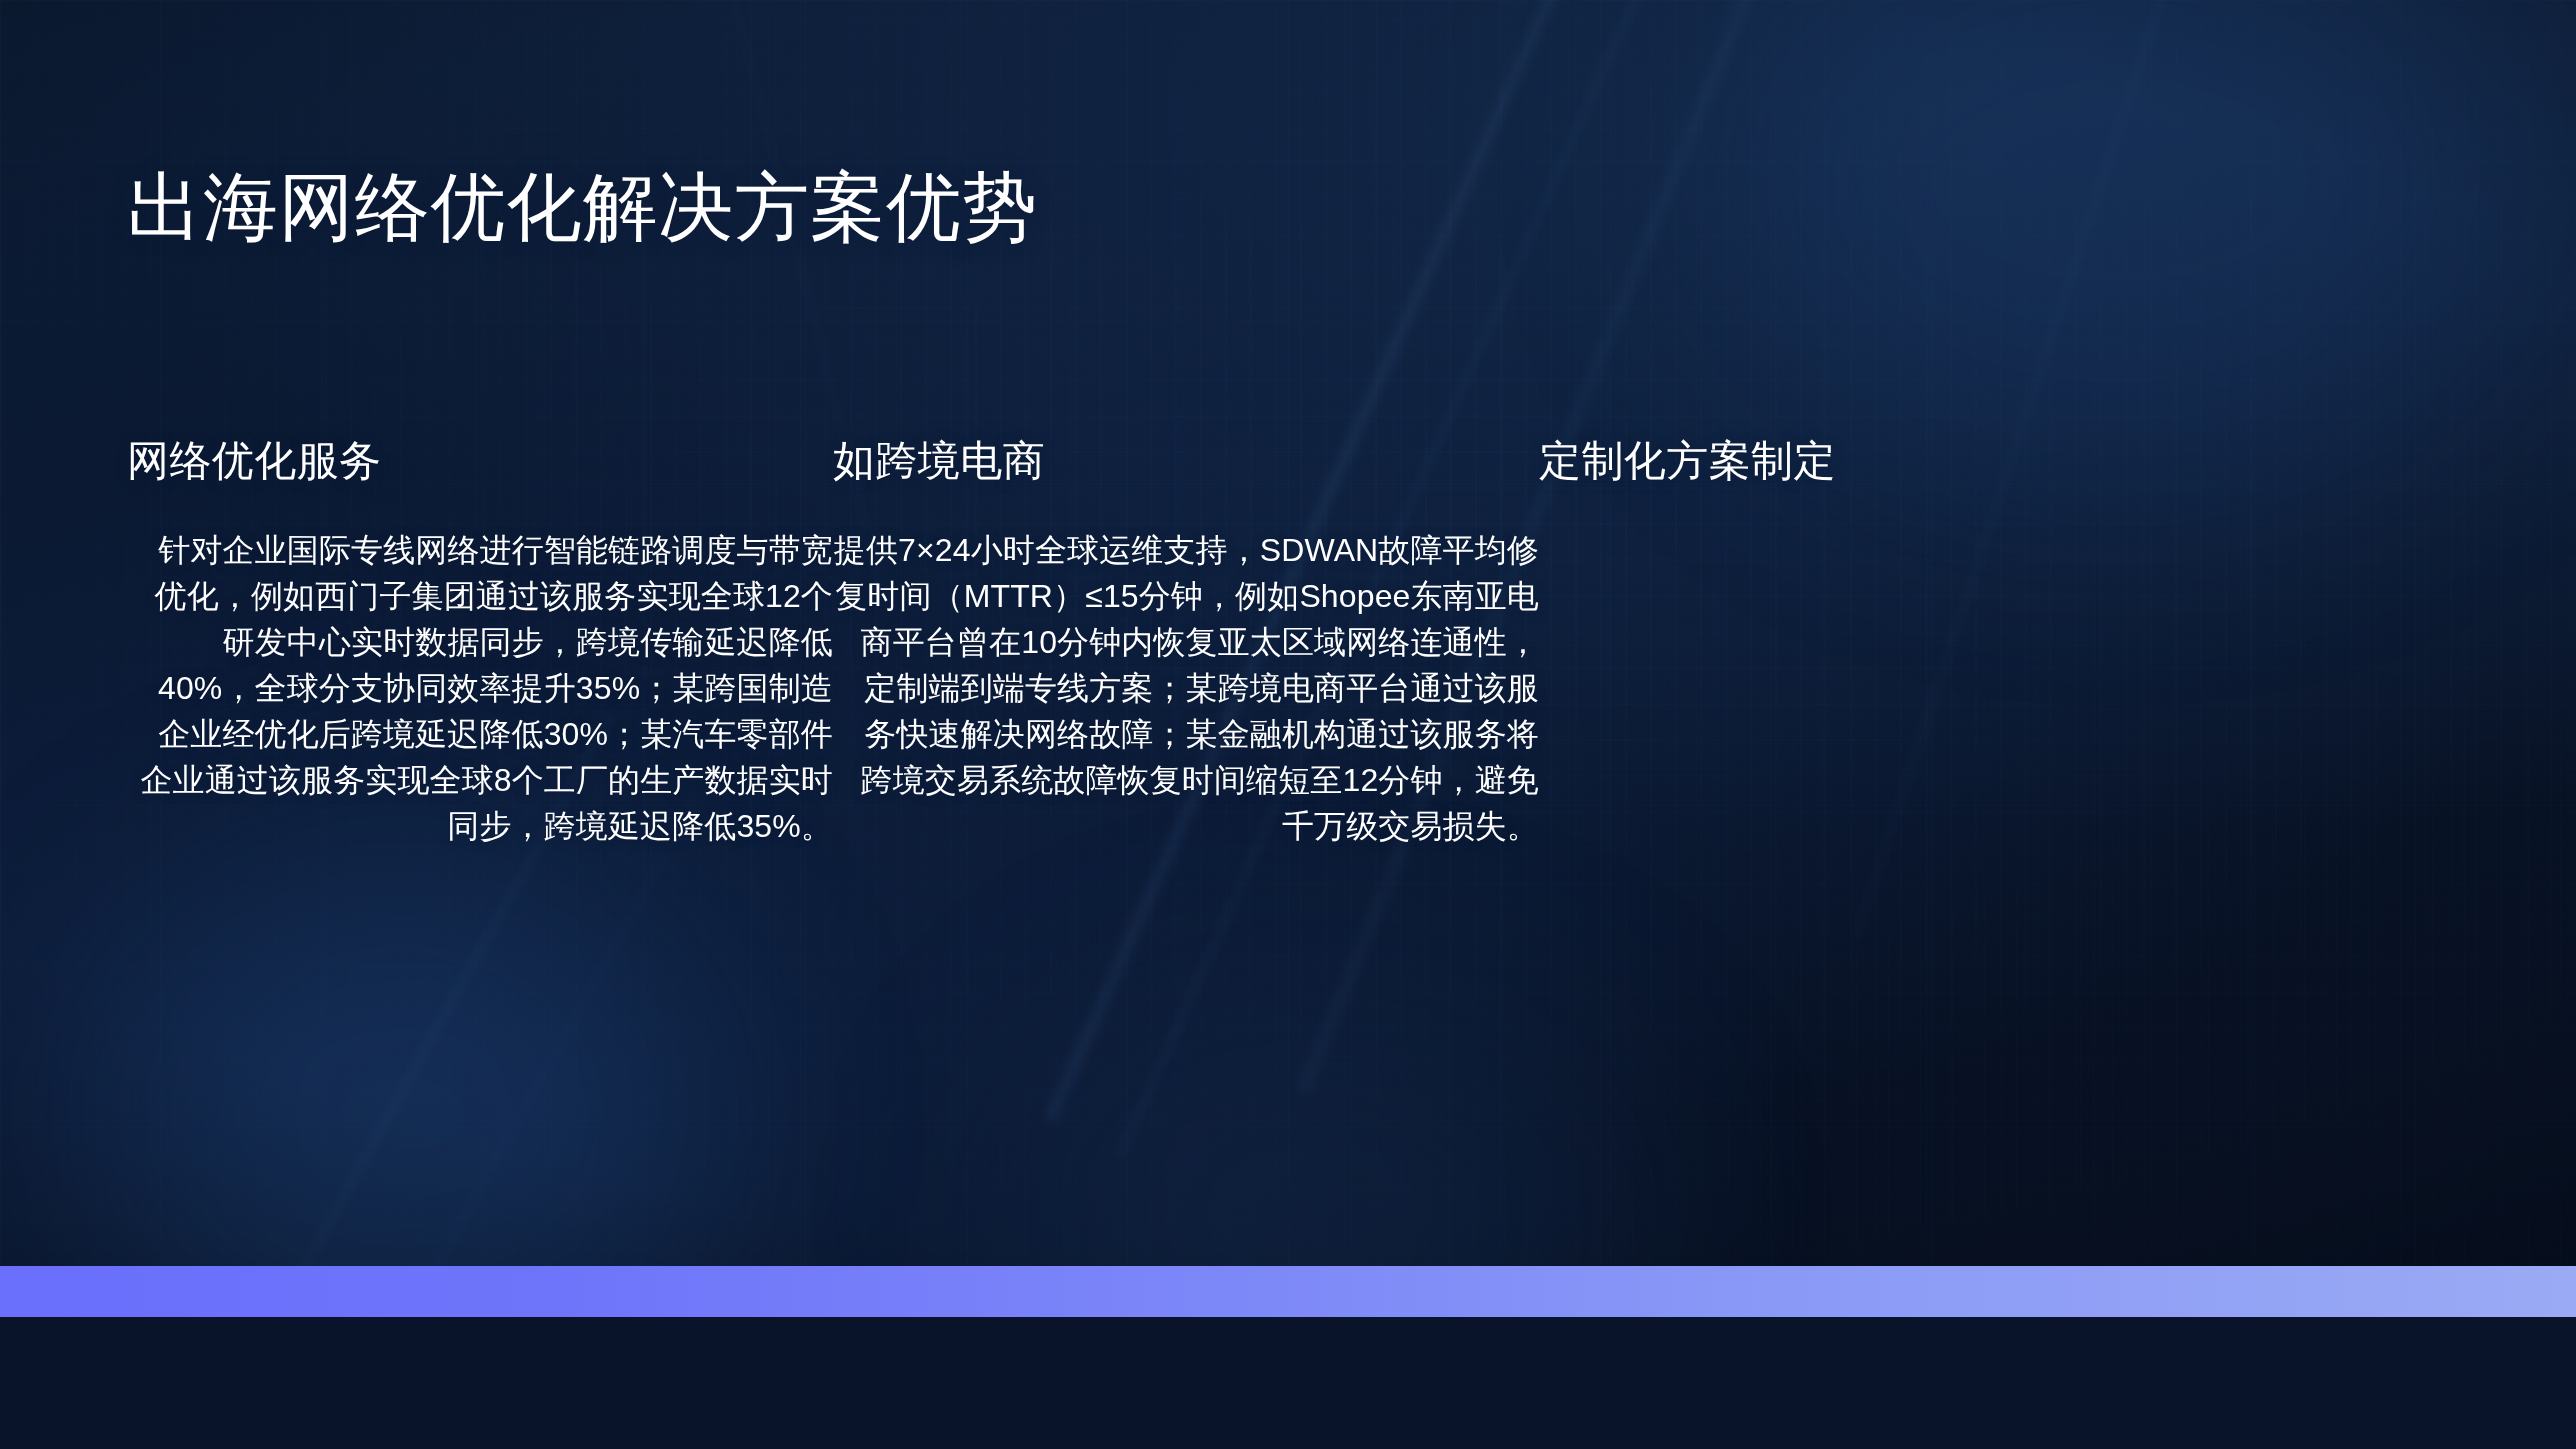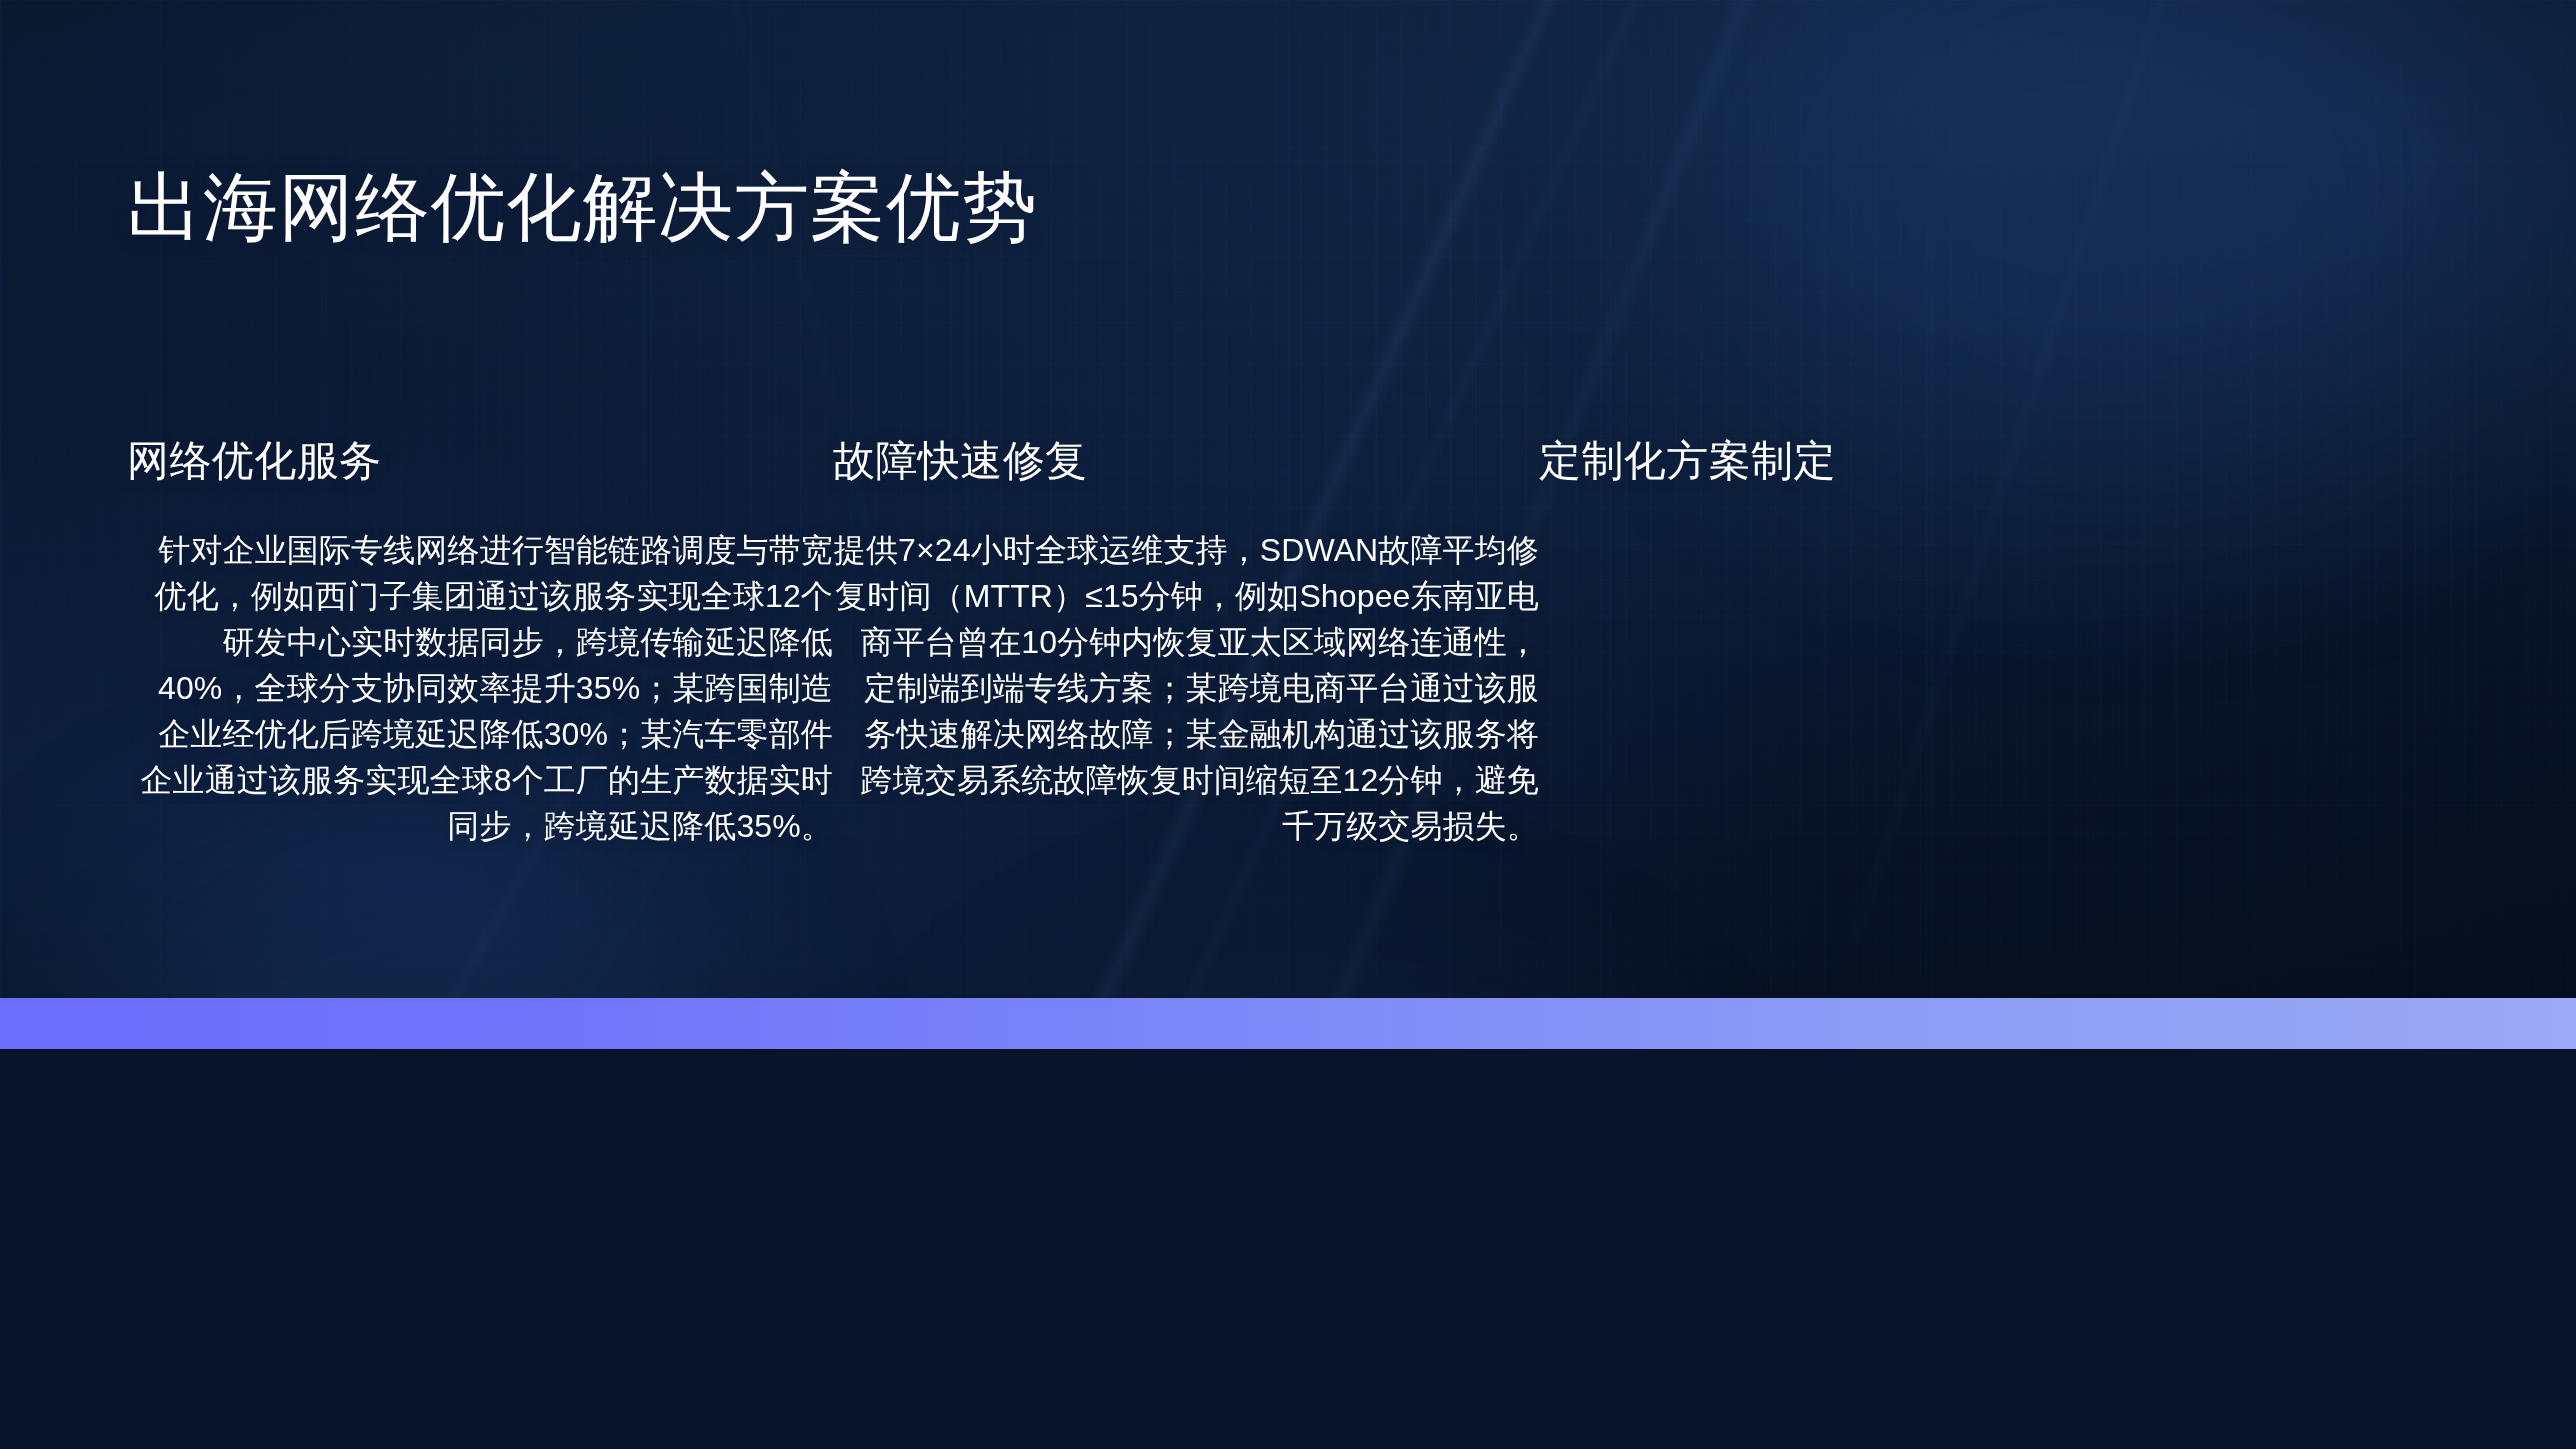--- a/index.html
+++ b/index.html
@@ -2,21 +2,21 @@
 <html style="font-size:10.7px"><head>
 <meta charset="utf-8">
 <style>
   html,body{margin:0;padding:0;}
   body{
     width:2576px;height:1449px;overflow:hidden;
     background:#09142a;
     font-family:"Liberation Sans","DejaVu Sans",sans-serif;
     -webkit-font-smoothing:antialiased;
   }
-  .slide{position:relative;width:2576px;height:1049px;overflow:hidden;}
+  .slide{position:relative;width:2576px;height:1317px;overflow:hidden;}
 
   
   .bg-base{
     position:absolute;inset:0;
     background:
       radial-gradient(120% 90% at 78% 8%, #13294a 0%, rgba(19,41,74,0) 62%),
       radial-gradient(95% 80% at 16% 82%, #0e2142 0%, rgba(14,33,66,0) 58%),
       radial-gradient(70% 60% at 50% 45%, #0c1d3a 0%, rgba(12,29,58,0) 70%),
       linear-gradient(165deg,#0c1c35 0%,#0a1730 40%,#081225 72%,#060f20 100%);
   }
@@ -113,21 +113,21 @@
     <h1 class="page-title">出海网络优化解决方案优势</h1>
 
     <div class="columns">
 
       <div class="col">
         <h2 class="col-title">网络优化服务</h2>
         <p class="col-body">针对企业国际专线网络进行智能链路调度与带宽优化，例如西门子集团通过该服务实现全球12个研发中心实时数据同步，跨境传输延迟降低40%，全球分支协同效率提升35%；某跨国制造企业经优化后跨境延迟降低30%；某汽车零部件企业通过该服务实现全球8个工厂的生产数据实时同步，跨境延迟降低35%。</p>
       </div>
 
       <div class="col">
-        <h2 class="col-title">故障快速修复</h2>
+        <h2 class="col-title">如跨境电商</h2>
         <p class="col-body">提供7×24小时全球运维支持，SDWAN故障平均修复时间（MTTR）≤15分钟，例如Shopee东南亚电商平台曾在10分钟内恢复亚太区域网络连通性，定制端到端专线方案；某跨境电商平台通过该服务快速解决网络故障；某金融机构通过该服务将跨境交易系统故障恢复时间缩短至12分钟，避免千万级交易损失。</p>
       </div>
 
       <div class="col">
         <h2 class="col-title">定制化方案制定</h2>
       </div>
 
     </div>
   </div>
 

